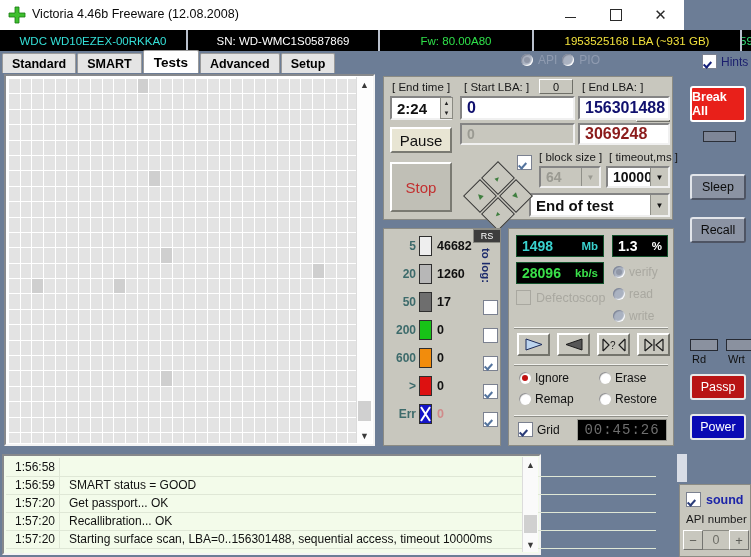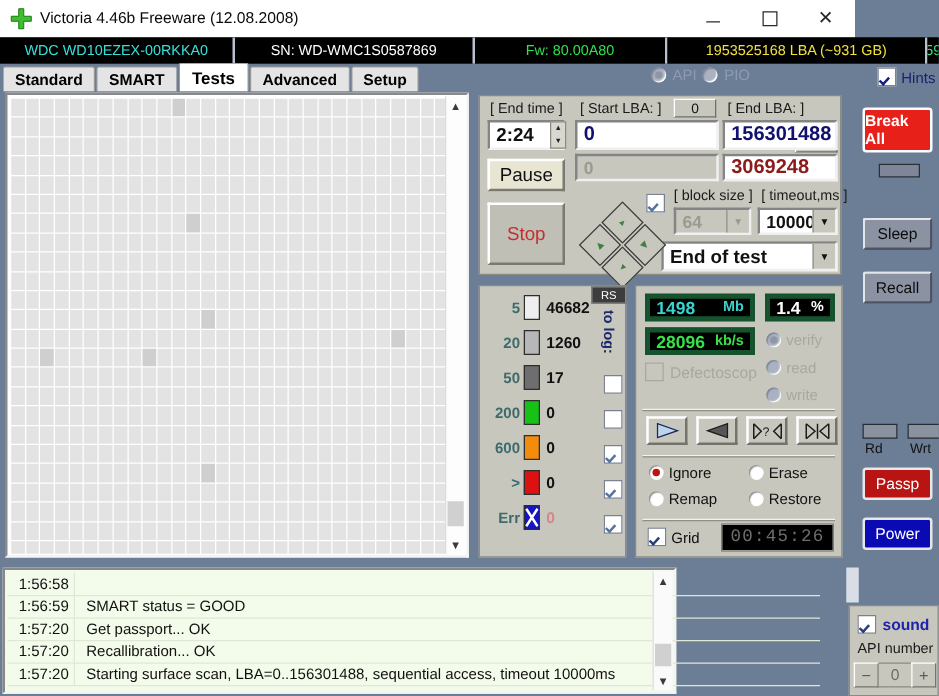--- a/index.html
+++ b/index.html
@@ -112,21 +112,21 @@
 
   .rsbtn{position:absolute;left:473px;top:229px;width:28px;height:14px;background:#3d3d3d;color:#fff;
          font-size:9px;display:flex;align-items:center;justify-content:center;border:1px solid #8b8b84;box-sizing:border-box;}
   .tolog{position:absolute;left:480px;top:248px;font-size:11.5px;color:#1b2a6b;font-weight:bold;
          writing-mode:vertical-rl;}
   .logchk{position:absolute;left:483px;width:14px;height:14px;}
 
   
   .speedpanel{position:absolute;left:508px;top:228px;width:166px;height:218px;background:#c8c7be;
               border:1px solid #8b8b84;box-sizing:border-box;}
-  .lcd{position:absolute;background:#000;border:4px solid #14532d;box-sizing:border-box;
+  .lcd{position:absolute;background:#000;border:1px solid #14532d;box-sizing:border-box;
        display:flex;align-items:center;justify-content:space-between;padding:0 5px;font-weight:bold;font-size:14px;}
   .lcd .u{font-size:11.5px;}
   .grp{position:absolute;border-top:1px solid #f2f2ee;border-bottom:1px solid #8f8f88;}
   .rbl{position:absolute;display:flex;align-items:center;gap:4px;font-size:12px;}
   .ctlbtn{position:absolute;width:33px;height:23px;background:#c8c7be;border:2px solid;
           border-color:#ffffff #74746c #74746c #ffffff;box-sizing:border-box;
           display:flex;align-items:center;justify-content:center;}
 
   
   .side{position:absolute;left:684px;top:74px;width:67px;height:372px;}
@@ -1041,21 +1041,21 @@
   <div class="logchk" style="top:356px;"><span class="cbx lite on"></span></div>
   <div class="logchk" style="top:384px;"><span class="cbx lite on"></span></div>
   <div class="logchk" style="top:412px;"><span class="cbx lite on"></span></div>
 
   <div class="speedpanel">
     <div class="lcd" style="left:7px;top:6px;width:88px;height:22px;">
       <span id="procv" style="color: rgb(58, 210, 207);">1498</span>
       <span class="u" id="procu" style="color: rgb(58, 210, 207);">Mb</span>
     </div>
     <div class="lcd" style="left:103px;top:6px;width:56px;height:22px;">
-      <span id="pctv" style="color: rgb(255, 255, 255);">1.4</span>
+      <span id="pctv" style="color: rgb(255, 255, 255);">1.3</span>
       <span class="u" id="pctu" style="color: rgb(255, 255, 255);">%</span>
     </div>
     <div class="lcd" style="left:7px;top:33px;width:88px;height:22px;">
       <span id="spdv" style="color: rgb(58, 224, 74);">28096</span>
       <span class="u" id="spdu" style="color: rgb(58, 224, 74);">kb/s</span>
     </div>
 
     <div style="position:absolute;left:7px;top:61px;display:flex;align-items:center;gap:5px;color:#a9a8a0;font-size:12.5px;">
       <span style="width:13px;height:13px;background:#c8c7be;border:1px solid #a9a8a0;display:inline-block;"></span>
       <span>Defectoscop</span>

